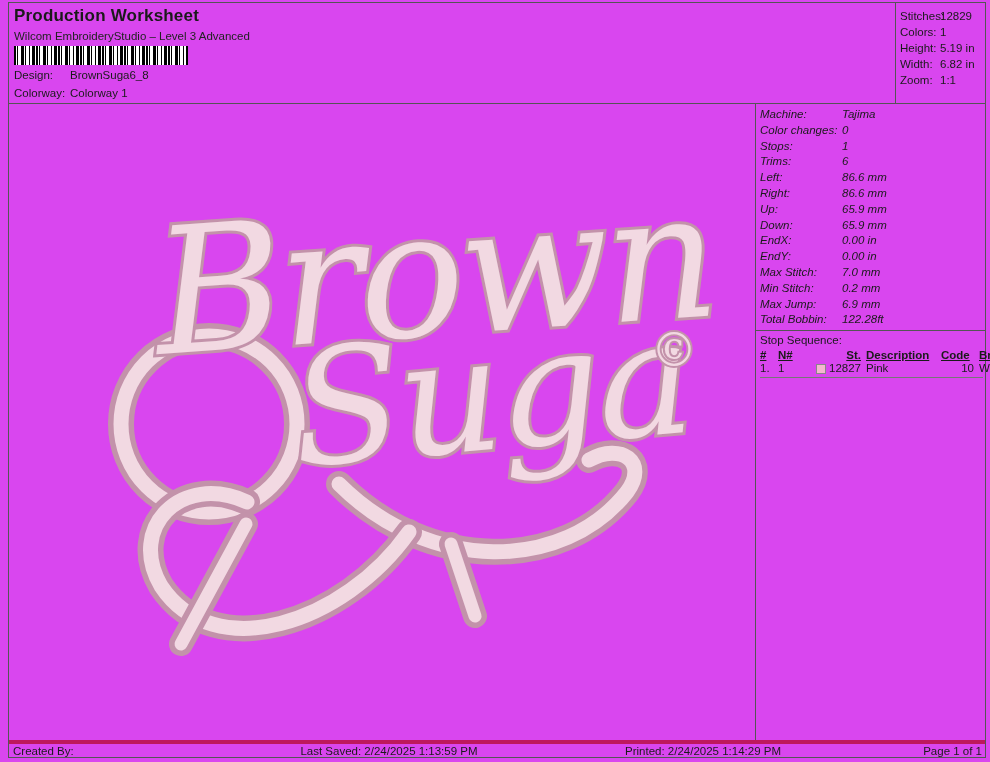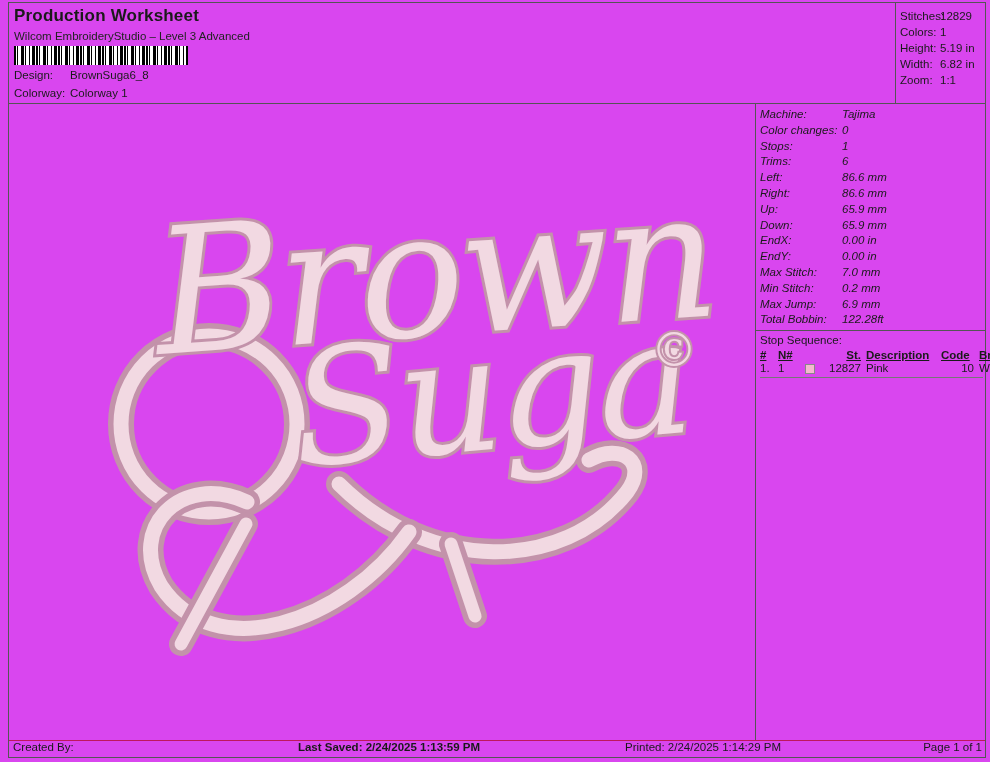--- a/index.html
+++ b/index.html
@@ -39,27 +39,27 @@
   .info-row { display:flex; line-height:15.8px;font-style:italic; }
   .info-label { width:82px; flex-shrink:0; }
   .stop-section { border-top:1px solid #555; padding:2px 0 4px 4px; }
   .stop-title { line-height:15px; }
   .stop-table { margin-top:1px; padding-right:2px; }
   .stop-grid { display:grid; grid-template-columns:13px 22px 56px 70px 33px auto; column-gap:5px; align-items:center; }
   .stop-head { font-weight:bold; }
   .stop-head span { text-decoration:underline; }
   .col-right { text-align:right; }
   .stop-row { line-height:15px; border-bottom:1px solid #777; padding-bottom:1px; }
-  .st-cell { display:flex; justify-content:space-between; align-items:center; gap:3px; }
+  .st-cell { display:flex; justify-content:flex-end; align-items:center; gap:3px; }
   .swatch { width:10px; height:10px; border:1px solid #888; display:inline-block; }
   
-  .footer { height:17px; border-top:1px solid #be185d; display:flex; align-items:flex-start;
+  .footer { height:17px; border-top:4px solid #be185d; display:flex; align-items:flex-end;
     font-size:11.5px; flex-shrink:0; }
   .f-created { width:230px; padding-left:4px; }
-  .f-saved { width:300px; text-align:center;font-weight:bold; }
+  .f-saved { width:300px; text-align:center; }
   .f-printed { flex:1; text-align:center; }
   .f-page { width:118px; text-align:right; padding-right:3px; }
   
   .word-text { font-family:"DejaVu Serif","Liberation Serif",serif; font-style:italic; paint-order:stroke fill; }
 </style>
 </head>
 <body>
 
 <div class="page">
   <div class="sheet">

